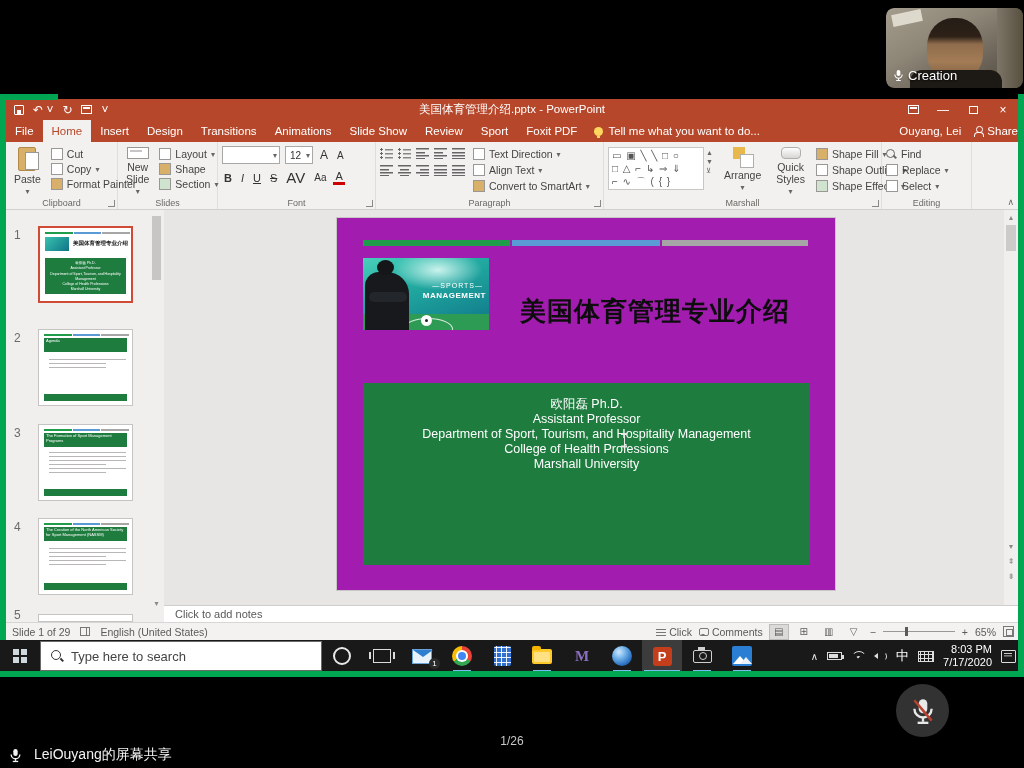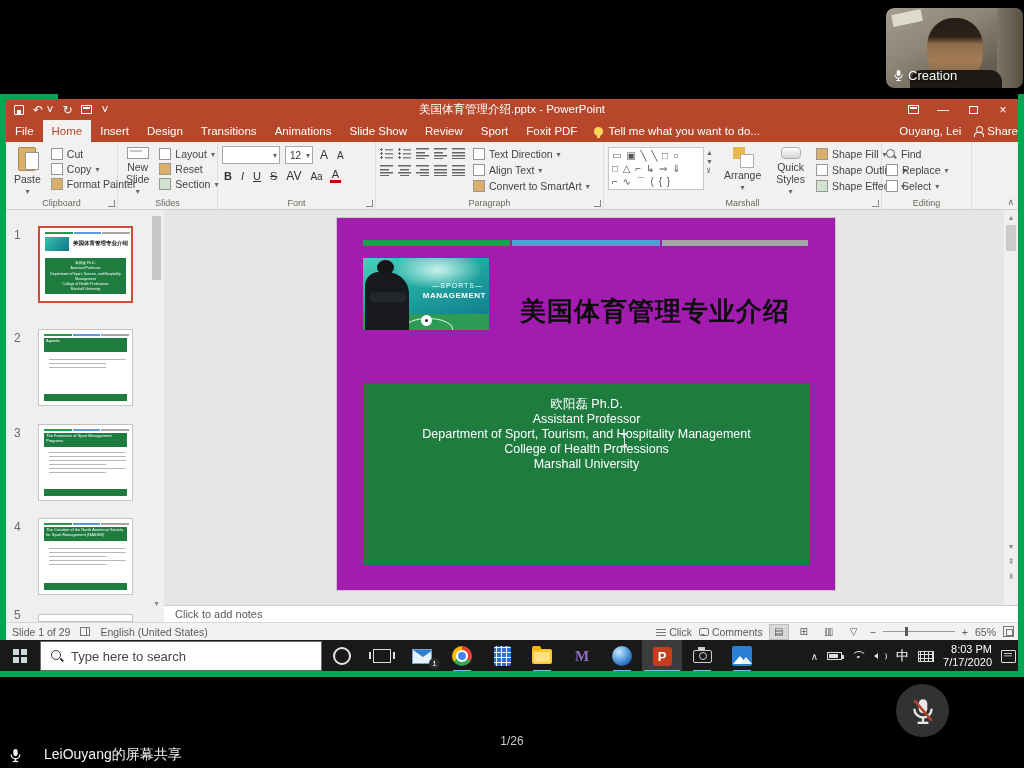--- a/index.html
+++ b/index.html
@@ -290,21 +290,21 @@
   #clock { text-align:right; font-size:11px; line-height:13px; }
   .acic { width:15px; height:13px; border:1.5px solid #ddd; border-radius:1px; position:relative; }
   .acic:after { content:""; position:absolute; left:2px; top:2px; width:8px; height:5px;
     background:linear-gradient(#ddd 1px,transparent 1px) 0 0/8px 2.5px; }
 
   
   #micbtn { position:absolute; left:896px; top:684px; width:53px; height:53px; border-radius:50%;
     background:#323232; display:flex; align-items:center; justify-content:center; z-index:50; }
   #pageind { position:absolute; left:0; top:734px; width:1024px; text-align:center;
     font-size:12px; color:#c9c9c9; z-index:50; }
-  #sharebanner { position:absolute; left:9px; top:746px; display:flex; align-items:center; gap:22px;
+  #sharebanner { position:absolute; left:9px; top:746px; display:flex; align-items:center; gap:12px;
     color:#f2f2f2; font-size:14px; z-index:50; }
 </style>
 </head>
 <body>
 
 <div id="webcam">
   <div class="video">
     <div class="ceillight"></div>
     <div class="doorframe"></div>
     <div class="head"></div>
@@ -407,21 +407,21 @@
         <span class="carr">▾</span>
       </div>
       <div class="stack">
         <span class="sbtn">
             <span class="mi"></span>
             <span>Layout</span>
             <span class="carr">▾</span>
           </span>
         <span class="sbtn">
             <span class="mi tan"></span>
-            <span>Reset</span>
+            <span>Shape</span>
           </span>
         <span class="sbtn">
             <span class="mi grn"></span>
             <span>Section</span>
             <span class="carr">▾</span>
           </span>
       </div>
       <span class="glabel">Slides</span>
     </div>
 
@@ -435,21 +435,21 @@
             <span class="carr">▾</span>
           </span>
         <span class="fbtn" style="font-size:12px;">A</span>
         <span class="fbtn" style="font-size:10px;">A</span>
       </div>
       <div class="row">
         <span class="fbtn b">B</span>
         <span class="fbtn i">I</span>
         <span class="fbtn u">U</span>
         <span class="fbtn s">S</span>
-        <span class="fbtn" style="font-size:12px;">AV</span>
+        <span class="fbtn" style="font-size:15px;">AV</span>
         <span class="fbtn" style="font-size:10px;">Aa</span>
         <span class="fbtn clr">A</span>
       </div>
       <span class="glabel">Font</span>
       <span class="dlg"></span>
     </div>
 
     <div class="group" style="display:flex;gap:8px;width:228px;">
       <div class="stack" style="gap:6px;">
         <div class="row">

